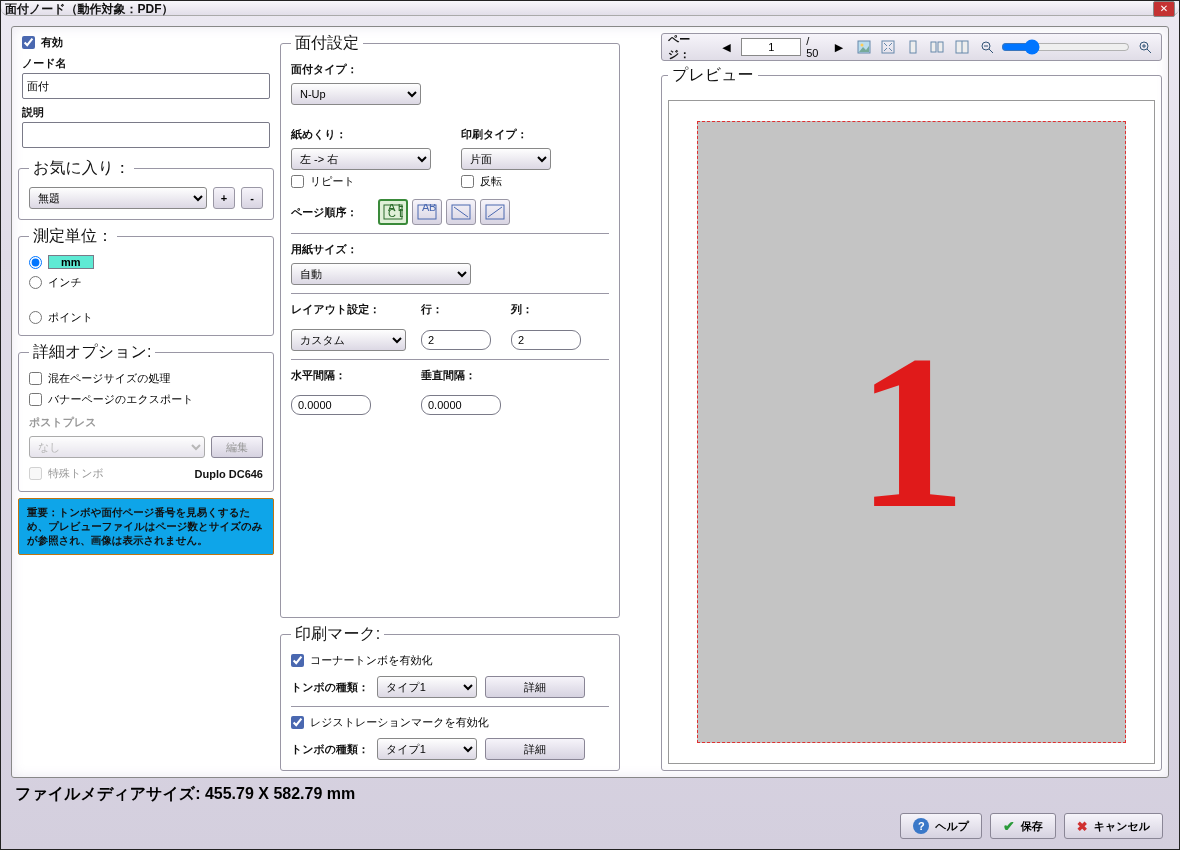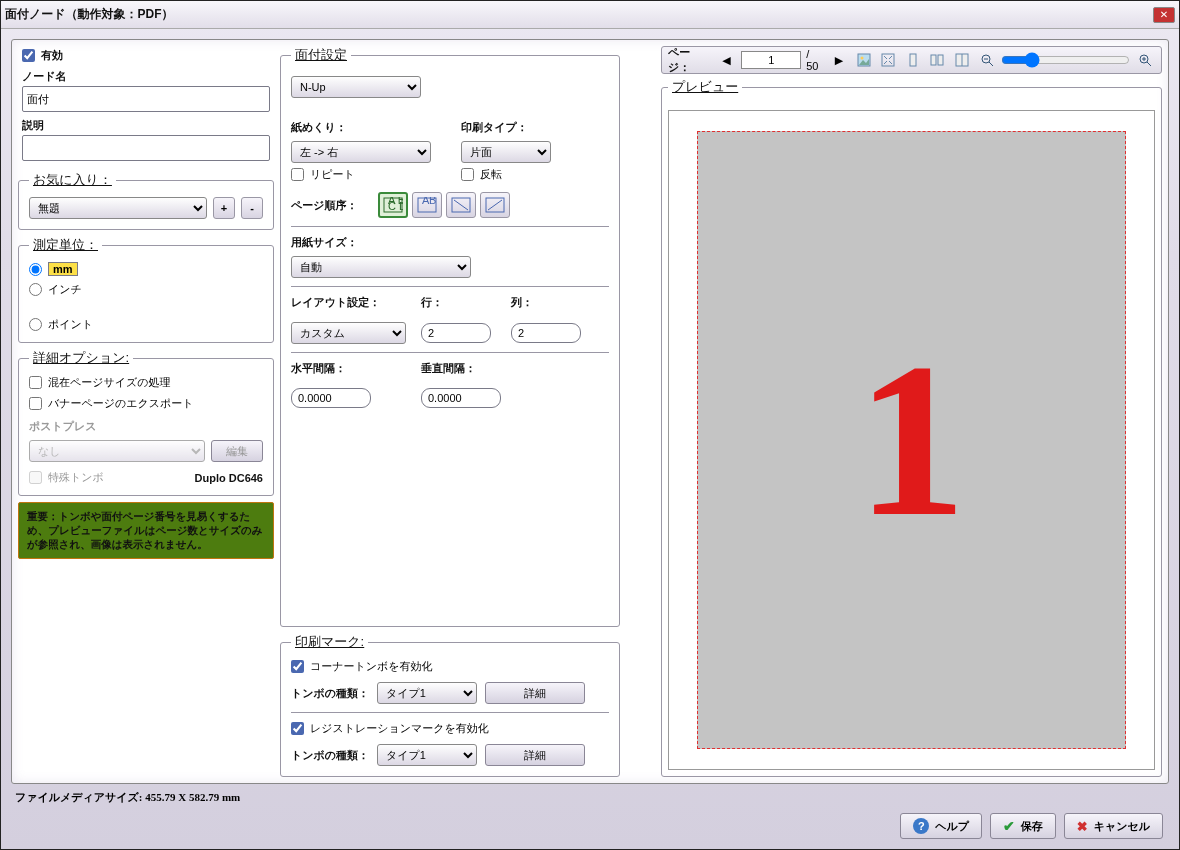--- a/index.html
+++ b/index.html
@@ -1,49 +1,49 @@
 <!DOCTYPE html>
 <html><head>
 <meta charset="utf-8">
 <style>
 * { box-sizing: border-box; margin: 0; padding: 0; font-family: "Meiryo UI", "MS PGothic", sans-serif; font-size: 11px; }
 body { background: #3a3a4a; width: 1180px; height: 850px; overflow: hidden; }
 .window { width: 1180px; height: 850px; background: linear-gradient(to bottom, #ece9f2 0%, #e0dce8 30%, #d4cfde 100%); border: 1px solid #222; display: flex; flex-direction: column; }
-.titlebar { height: 28px; background: linear-gradient(to bottom, #f8f7fb, #e2dee9); display: flex; align-items: center; justify-content: space-between; padding: 0 4px; border-bottom: 1px solid #aaa; }
+.titlebar { height: 15px; background: linear-gradient(to bottom, #f8f7fb, #e2dee9); display: flex; align-items: flex-start; justify-content: space-between; padding: 0 4px; border-bottom: 1px solid #aaa; border-radius: 11px; }
 .titlebar-text { font-weight: bold; font-size: 12px; color: #111; }
 .close-btn { width: 22px; height: 16px; background: #c43232; color: #fff; text-align: center; font-size: 10px; line-height: 14px; border: 1px solid #888; border-radius: 2px; cursor: pointer; }
 .content { flex: 1; padding: 10px 10px 6px 10px; display: flex; flex-direction: column; }
 .panels { flex: 1; display: flex; gap: 6px; background: #fff; border: 1px solid #888; border-radius: 3px; padding: 6px; box-shadow: inset 0 0 12px rgba(120,100,160,0.15); }
 .col-left { width: 256px; display: flex; flex-direction: column; gap: 6px; }
 .col-mid { width: 340px; display: flex; flex-direction: column; gap: 6px; }
 .col-right { flex: 1; display: flex; flex-direction: column; padding-left: 35px; }
 fieldset { border: 1px solid #9a97a5; border-radius: 3px; padding: 8px 10px 10px 10px; }
 legend { padding: 0 4px; font-size: 11px; }
 .lbl { font-weight: bold; font-size: 11px; color: #111; display: block; margin-bottom: 2px; }
-.lbl-plain { font-size: 13px; color: #111; text-decoration: underline; }
+.lbl-plain { font-size: 16px; color: #111; }
 input[type=text].txt, input[type=number].txt { width: 100%; height: 20px; border: 1px solid #7a7a88; border-radius: 2px; padding: 12px 4px; background: #fff; }
 .txt-sm { width: 70px !important; height: 20px; border: 1px solid #7a7a88; border-radius: 9px; padding: 0 6px; background: #fff; }
 select.sel { height: 22px; border: 1px solid #888; border-radius: 3px; background: linear-gradient(to bottom,#fefefe,#dcd8e4); padding: 0 4px; }
 .row { display: flex; align-items: center; gap: 6px; }
 .chk { accent-color: #4a68b0; }
 .mini-btn { width: 22px; height: 22px; border: 1px solid #9a97a5; border-radius: 3px; background: linear-gradient(to bottom,#f6f4fa,#d8d4e2); cursor: pointer; font-weight: bold; }
 .btn { height: 22px; padding: 0 14px; border: 1px solid #8a8696; border-radius: 3px; background: linear-gradient(to bottom,#f6f4fa,#d6d2e0); cursor: pointer; }
 .btn-wide { width: 100px; }
 .hr { border: none; border-top: 1px solid #9a97a5; margin: 8px 0; }
 .icon-btn { width: 30px; height: 26px; border: 1px solid #9a97a5; border-radius: 3px; background: linear-gradient(to bottom,#f6f4fa,#d8d4e2); display: inline-flex; align-items: center; justify-content: center; cursor: pointer; }
 .icon-btn.selected { border: 2px solid #3a8a3a; background: #e0f0d8; }
-.warn-box { background: #4d7c0f; border: 1px solid #c07510; border-radius: 2px; padding: 6px 8px; font-size: 10.5px; font-weight: bold; color: #111; line-height: 1.35; }
+.warn-box { background: #0ea5e9; border: 1px solid #c07510; border-radius: 2px; padding: 6px 8px; font-size: 10.5px; font-weight: bold; color: #111; line-height: 1.35; }
 .page-toolbar { height: 28px; border: 1px solid #9a97a5; border-radius: 3px; background: linear-gradient(to bottom,#f6f4fa,#e0dde7); display: flex; align-items: center; padding: 0 6px; gap: 5px; }
 .tb-icon { width: 20px; height: 20px; display: inline-flex; align-items: center; justify-content: center; border-radius:2px; cursor:pointer; }
 .zoom-slider { flex: 1; }
 .preview-fs { flex: 1; margin-top: 4px; padding: 6px; position: relative; }
 .preview-area { position: absolute; inset: 14px 6px 6px 6px; background: #fff; border: 1px solid #999; overflow: auto; }
 .preview-page { position: absolute; top: 20px; left: 28px; right: 28px; bottom: 20px; border: 1px dashed #e03030; background: #c4c4c4; display: flex; align-items: center; justify-content: center; }
 .preview-num { color: #e01a1a; font-size: 220px; font-weight: bold; font-family: Times, serif; }
-.footer-info { padding: 6px 4px 0 4px; font-weight: bold; font-size: 11px; font-family: Liberation Serif, serif; }
+.footer-info { padding: 6px 4px 0 4px; font-weight: bold; font-size: 16px; }
 .action-bar { display: flex; justify-content: flex-end; gap: 8px; padding: 8px 6px 4px 0; }
 .action-btn { height: 26px; padding: 0 12px; border: 1px solid #8a8696; border-radius: 3px; background: linear-gradient(to bottom,#f6f4fa,#d6d2e0); display: inline-flex; align-items: center; gap: 6px; cursor: pointer; font-weight: bold; }
 .ico-circ { width: 16px; height: 16px; border-radius: 50%; display: inline-flex; align-items: center; justify-content: center; font-size: 11px; color: #fff; }
 .disabled, .disabled * { color: #999 !important; }
 .page-input { width: 60px; height: 18px; border: 1px solid #888; text-align: center; }
 .grid2 { display: grid; grid-template-columns: 1fr 1fr 1fr; gap: 10px; align-items: center; }
 .stack { display:flex; flex-direction:column; gap:4px;margin-top:12px; }
 </style>
 </head>
 <body>
@@ -79,21 +79,21 @@
             </select>
             <button class="mini-btn">+</button>
             <button class="mini-btn">-</button>
           </div>
         </fieldset>
 
         <fieldset>
           <legend class="lbl-plain">測定単位：</legend>
           <label class="row" style="margin-bottom:6px">
             <input type="radio" name="unit" checked="" style="">
-            <span style="border:1px solid #7a7a88;padding:0 4px;background:#fde047;font-weight:bold">mm</span>
+            <span style="border:1px solid #7a7a88;padding:0 12px;background:#5eead4;font-weight:bold">mm</span>
           </label>
           <label class="row" style="margin-bottom:20px">
             <input type="radio" name="unit" style="">
             <span>インチ</span>
           </label>
           <label class="row">
             <input type="radio" name="unit" style="">
             <span>ポイント</span>
           </label>
         </fieldset>
@@ -127,20 +127,21 @@
           </div>
         </fieldset>
 
         <div class="warn-box">重要：トンボや面付ページ番号を見易くするため、プレビューファイルはページ数とサイズのみが参照され、画像は表示されません。</div>
       </div>
 
       <div class="col-mid">
         <fieldset style="flex:1">
           <legend class="lbl-plain">面付設定</legend>
 
+          <span class="lbl">面付タイプ：</span>
           <select class="sel" style="width:130px;margin-top:4px">
             <option>N-Up</option>
           </select>
 
           <div style="height:10px"></div>
           <div class="row" style="gap:30px;align-items:flex-start">
             <div class="stack">
               <span class="lbl">紙めくり：</span>
               <select class="sel" style="width:140px">
                 <option>左 -&gt; 右</option>

